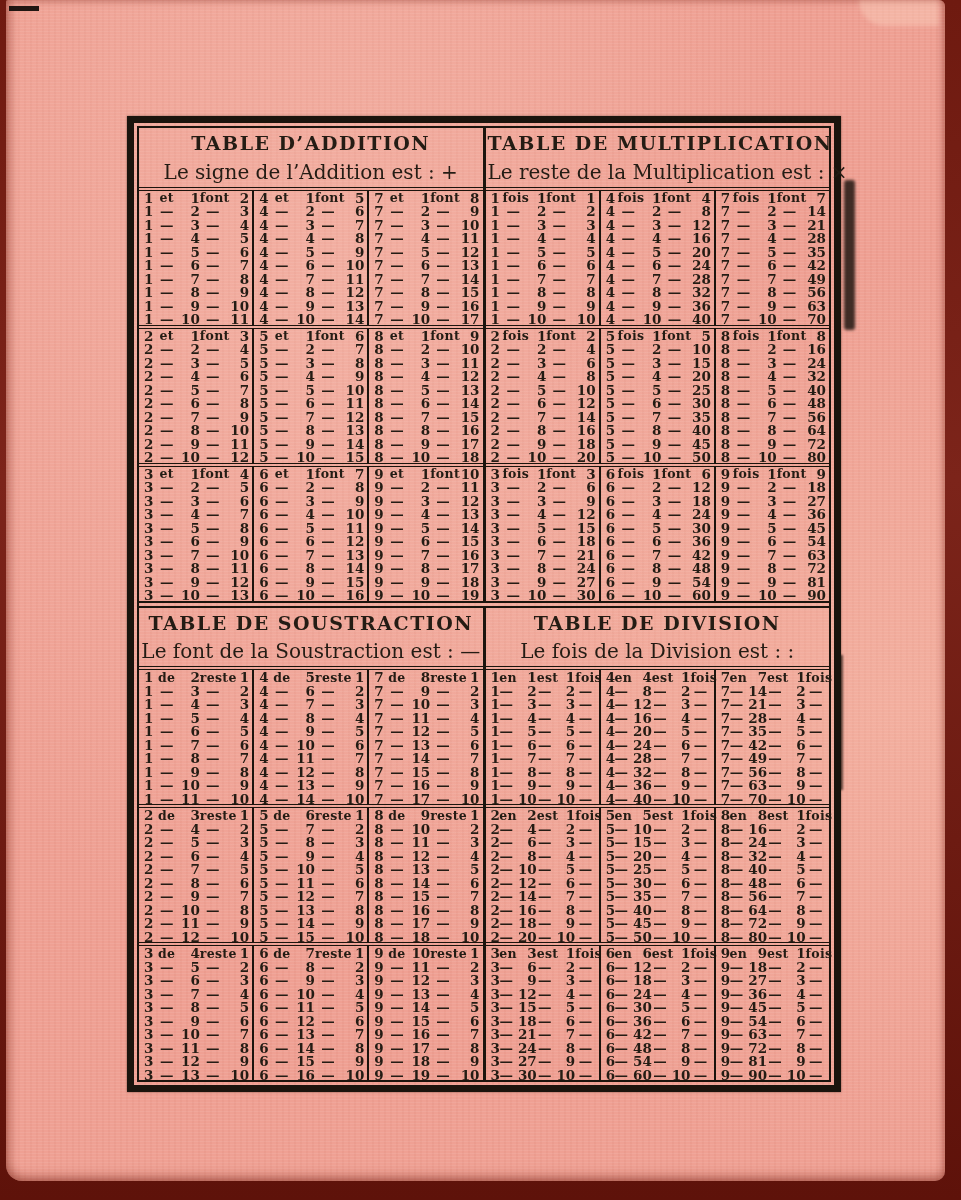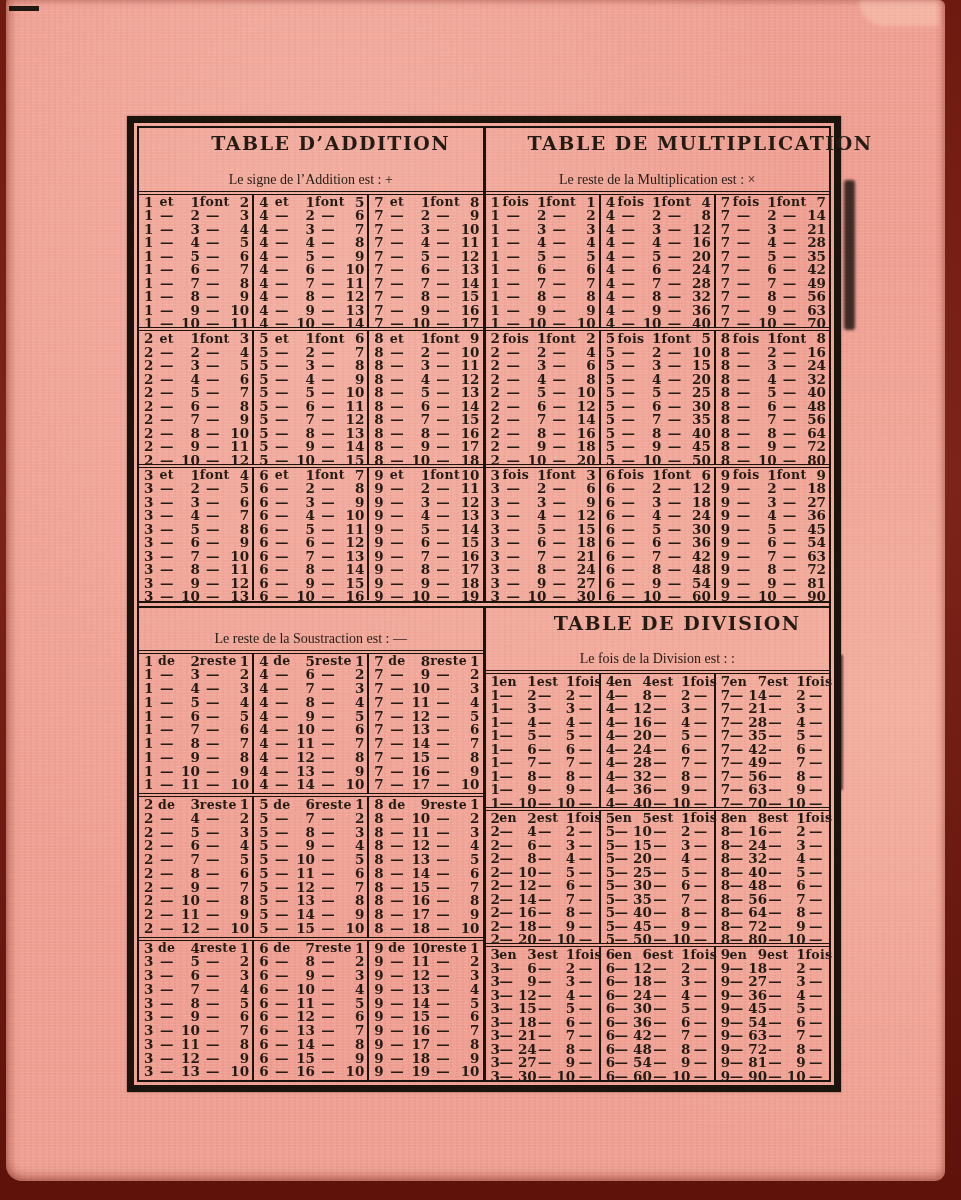--- a/index.html
+++ b/index.html
@@ -32,22 +32,22 @@
   }
   .frame-inner{
     border:2px solid #1b140d;width:100%;height:100%;box-sizing:border-box;
     display:flex;flex-direction:column;
   }
   .half{flex:1;display:flex;min-height:0;}
   .half.top{border-bottom:7px double #1b140d;}
   .quad{flex:1;display:flex;flex-direction:column;min-width:0;}
   .quad + .quad{border-left:3px solid #1b140d;}
   .t-head{text-align:center;padding:5px 2px 3px;border-bottom:4px double #1b140d;}
-  .t-title{font-weight:bold;font-size:19px;letter-spacing:1.5px;line-height:1.1;white-space:nowrap;margin-left:40px;}
-  .t-sub{font-size:14px;margin-top:18px;white-space:nowrap;font-family:Liberation Serif, serif;}
+  .t-title{font-weight:bold;font-size:19px;letter-spacing:1.5px;line-height:1.1;white-space:nowrap;}
+  .t-sub{font-size:20px;margin-top:6px;white-space:nowrap;}
   .blocks{flex:1;display:flex;flex-direction:column;min-height:0;}
   .block{flex:1;display:flex;min-height:0;}
   .block + .block{border-top:4px double #1b140d;}
   .col{flex:1;display:flex;flex-direction:column;padding:1px 3px;min-width:0;}
   .col + .col{border-left:2px solid #1b140d;}
   .line{flex:1;display:grid;align-items:center;font-size:13.5px;font-weight:bold;white-space:nowrap;line-height:1;}
   .t-std .line{grid-template-columns:13% 20% 21% 24% 22%;}
   .t-div .line{grid-template-columns:10% 13% 22% 15% 21% 19%;}
   .c{display:block;}
   .c0{text-align:left;padding-left:2px;}
@@ -1390,21 +1390,22 @@
                   </div>
                 </div>
               </div>
             </div>
         </section>
       </div>
 
       <div class="half bottom">
         <section class="quad t-std">
           <div class="t-head">
-            <div class="t-sub">Le reste de la Soustraction est : —</div>
+            <div class="t-title">TABLE DE SOUSTRACTION</div>
+            <div class="t-sub">Le font de la Soustraction est : —</div>
           </div>
           <div class="blocks">
               <div class="block">
                 <div class="col">
                   <div class="line head">
                     <span class="c c0">1</span>
                     <span class="c c1 w">de</span>
                     <span class="c c2">2</span>
                     <span class="c c3 w">reste</span>
                     <span class="c c4">1</span>

